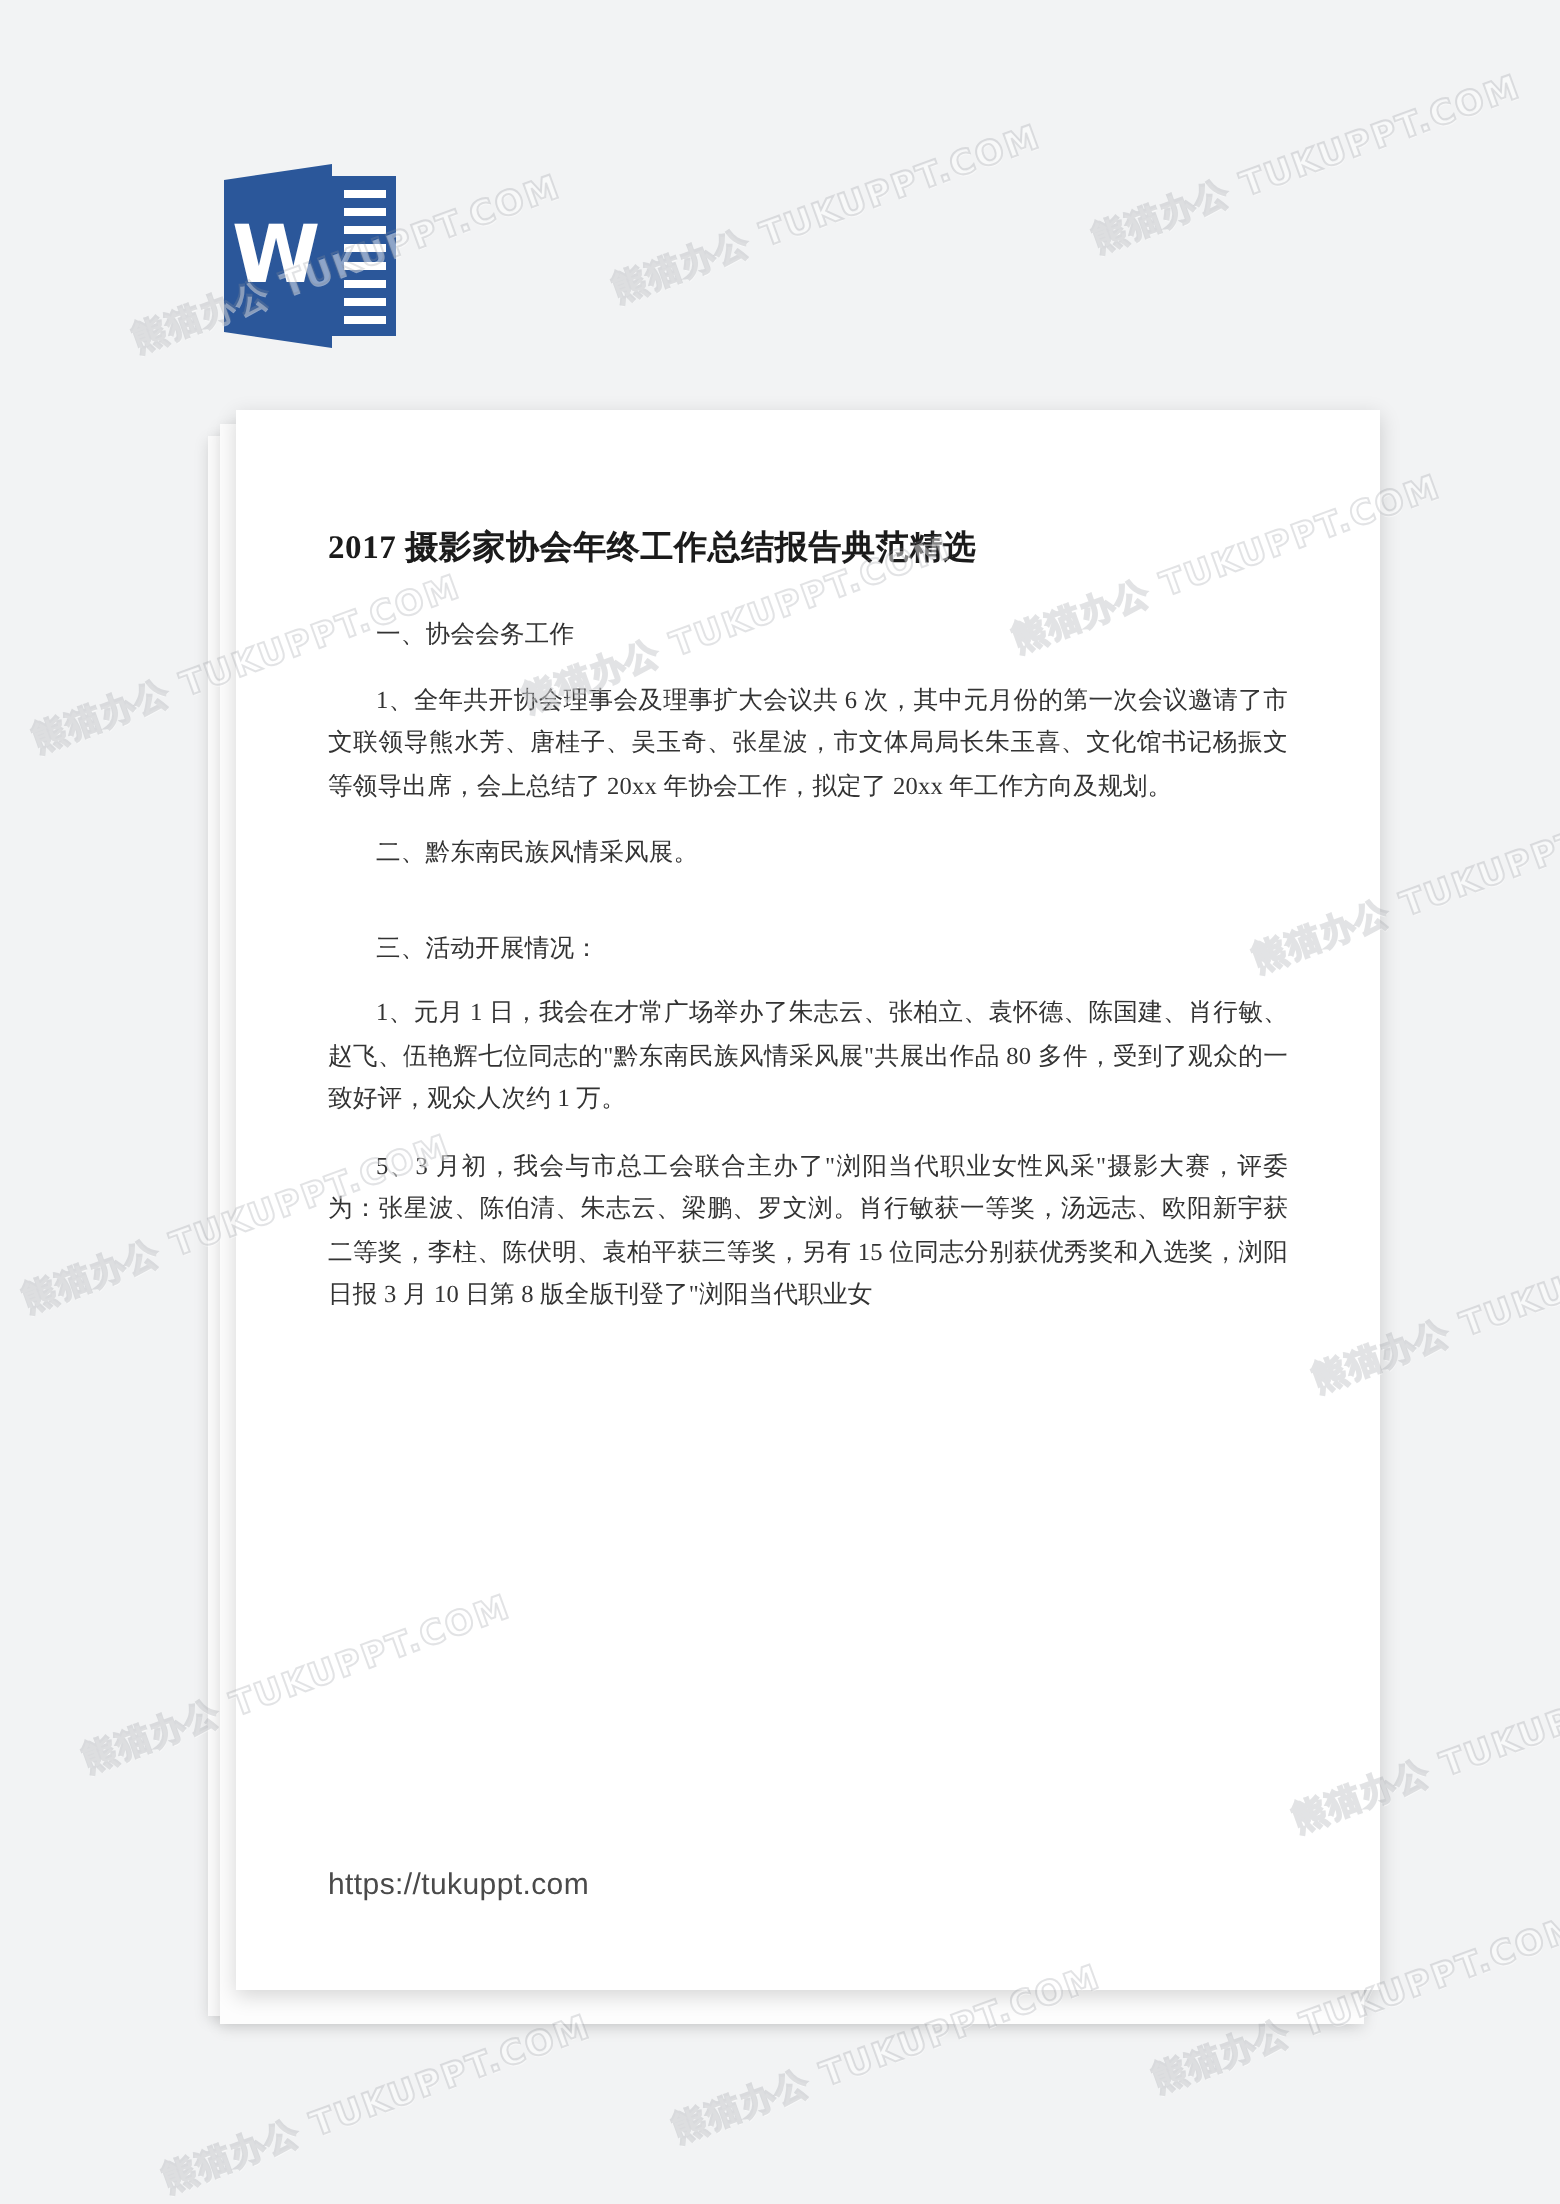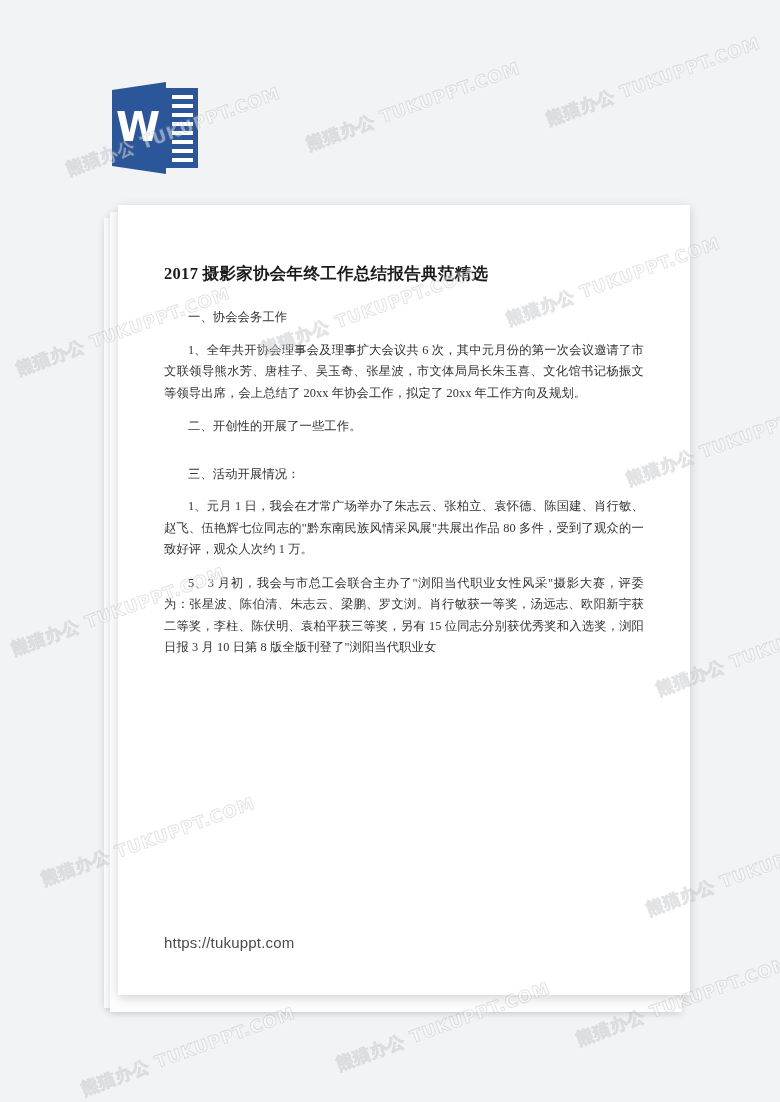--- a/index.html
+++ b/index.html
@@ -154,21 +154,21 @@
   <div class="sheet sheet-back2"></div>
   <div class="sheet sheet-back1"></div>
   <div class="sheet sheet-front"></div>
 </div>
 
 <div class="doc-content">
   <div class="doc-inner">
     <div class="doc-title">2017 摄影家协会年终工作总结报告典范精选</div>
     <p class="para tight">一、协会会务工作</p>
     <p class="para">1、全年共开协会理事会及理事扩大会议共 6 次，其中元月份的第一次会议邀请了市文联领导熊水芳、唐桂子、吴玉奇、张星波，市文体局局长朱玉喜、文化馆书记杨振文等领导出席，会上总结了 20xx 年协会工作，拟定了 20xx 年工作方向及规划。</p>
-    <p class="para gap">二、开创性的开展了一些工作。</p>
+    <p class="para gap">二、黔东南民族风情采风展。</p>
     <p class="para tight">三、活动开展情况：</p>
     <p class="para">1、元月 1 日，我会在才常广场举办了朱志云、张柏立、袁怀德、陈国建、肖行敏、赵飞、伍艳辉七位同志的"黔东南民族风情采风展"共展出作品 80 多件，受到了观众的一致好评，观众人次约 1 万。</p>
     <p class="para">5、3 月初，我会与市总工会联合主办了"浏阳当代职业女性风采"摄影大赛，评委为：张星波、陈伯清、朱志云、梁鹏、罗文浏。肖行敏获一等奖，汤远志、欧阳新宇获二等奖，李柱、陈伏明、袁柏平获三等奖，另有 15 位同志分别获优秀奖和入选奖，浏阳日报 3 月 10 日第 8 版全版刊登了"浏阳当代职业女</p>
   </div>
   <div class="footer-url">https://tukuppt.com</div>
 </div>
 
 <div class="header">
   <div class="word-icon">
     <svg viewBox="0 0 100 100" width="100" height="100" aria-hidden="true">

